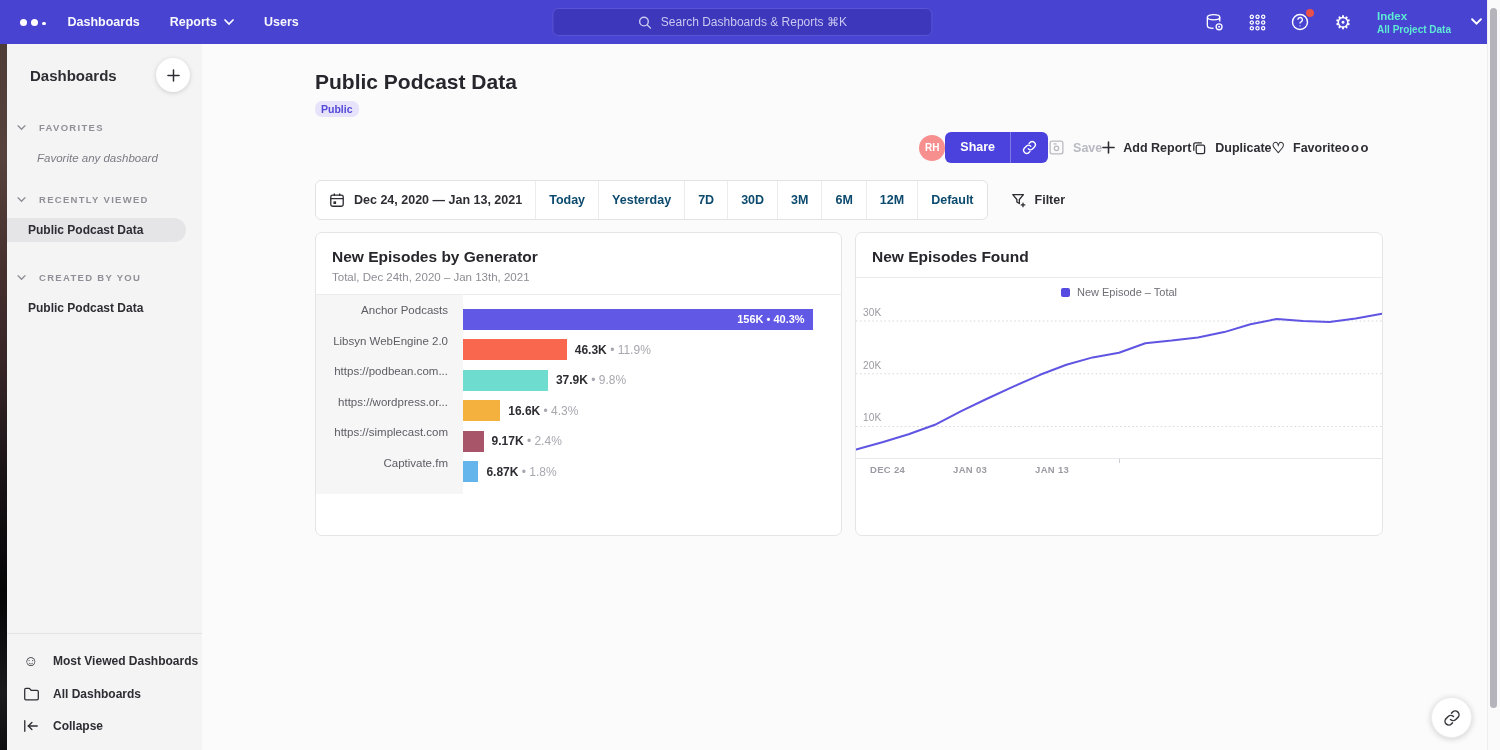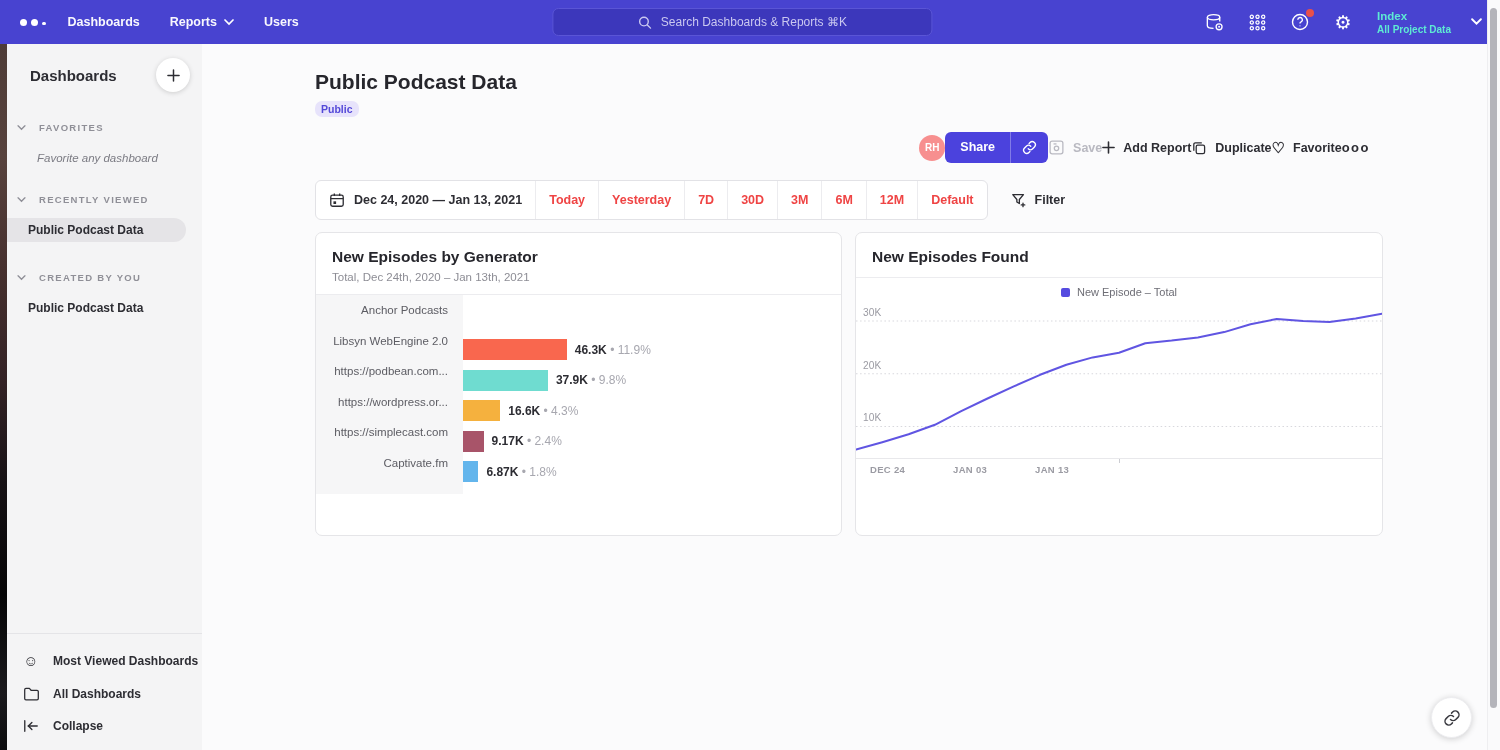--- a/index.html
+++ b/index.html
@@ -52,21 +52,21 @@
   .share-link { padding:8px 11px; border-left:1px solid rgba(255,255,255,.3); color:#fff; display:flex; align-items:center; }
   .act-btn { display:flex; align-items:center; gap:8px; font-size:12.5px; font-weight:700; color:#2d2d33; cursor:pointer; }
   .act-btn.disabled { color:#b9b9c1; cursor:default; }
   .more-dots { font-size:13px; font-weight:700; letter-spacing:1.5px; color:#2d2d33; cursor:pointer; }
 
   .date-row { position:absolute; left:113px; top:136px; display:flex; align-items:center; }
   .date-box { display:flex; align-items:stretch; height:40px; background:#fff; border:1px solid #e2e2e6; border-radius:6px; overflow:hidden; }
   .date-seg { display:flex; align-items:center; padding:0 13px; font-size:12.5px; cursor:pointer; border-right:1px solid #ececef; }
   .date-seg:last-child { border-right:none; }
   .date-seg.range { gap:9px; font-weight:700; color:#2d2d33; }
-  .date-seg.preset { font-weight:600; color:#ef4444; }
+  .date-seg.preset { font-weight:600; color:#0c4a6e; }
   .filter-btn { display:flex; align-items:center; gap:8px; margin-left:23px; font-size:12.5px; font-weight:700; color:#2d2d33; cursor:pointer; }
 
   
   .cards { position:absolute; left:113px; top:188px; right:117px; height:270px; display:flex; gap:13px; }
   .card { background:#fff; border:1px solid #e5e5e8; border-radius:7px; height:304px; overflow:hidden; }
   .card1 { width:527px; }
   .card2 { flex:1; }
   .card-head { padding:15px 16px 11px; border-bottom:1px solid #ececef; }
   .card-title { font-size:15.5px; font-weight:700; color:#26262c; }
   .card-sub { font-size:11.5px; color:#8d8d95; margin-top:5px; }
@@ -339,20 +339,25 @@
 
     <div class="card card1">
       <div class="card-head">
         <div class="card-title">New Episodes by Generator</div>
         <div class="card-sub">Total, Dec 24th, 2020 – Jan 13th, 2021</div>
       </div>
       <div class="barchart">
         <div class="bar-rows" id="bar-rows">
             <div class="bar-row">
               <div class="bar-row-label">Anchor Podcasts</div>
+              <div class="bar-track">
+                <div class="bar" style="width: 92.5%; background: rgb(97, 88, 229);">
+                  <span class="bar-label-in">156K • 40.3%</span>
+                </div>
+              </div>
             </div>
             <div class="bar-row">
               <div class="bar-row-label">Libsyn WebEngine 2.0</div>
               <div class="bar-track">
                 <div class="bar" style="width: 27.4535%; background: rgb(249, 103, 78);"></div>
                 <span class="bar-label-out"><b>46.3K</b><span class="pct"> • 11.9%</span></span>
               </div>
             </div>
             <div class="bar-row">
               <div class="bar-row-label">https://podbean.com...</div>

